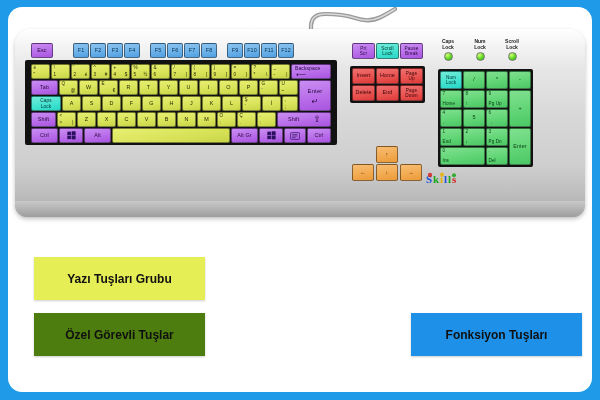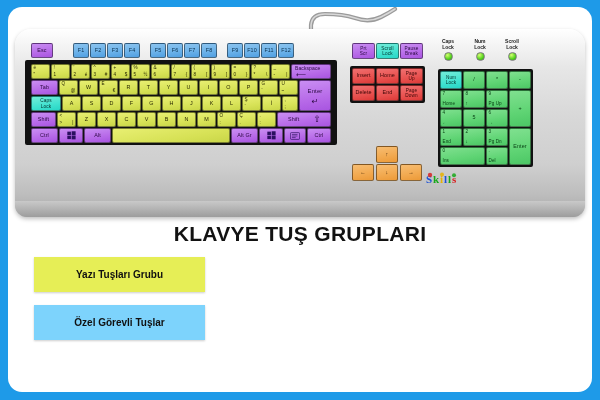--- a/index.html
+++ b/index.html
@@ -72,22 +72,22 @@
   #brand{position:absolute;left:410px;top:143px;width:42px;height:14px;}
   
   #title{
     position:absolute;left:0;right:0;top:215px;
     text-align:center;font-size:21px;font-weight:bold;color:#121212;
     letter-spacing:.3px;
   }
   #legend{position:absolute;left:26px;top:250px;width:548px;}
   .lrow{display:flex;justify-content:space-between;margin-bottom:13px;}
   .chip{
-    width:171px;height:35px;display:flex;align-items:center;justify-content:center;
-    font-size:10px;font-weight:bold;color:#101010;text-align:center;
+    width:171px;height:43px;display:flex;align-items:center;justify-content:center;
+    font-size:12px;font-weight:bold;color:#101010;text-align:center;
     box-shadow:0 1px 2px rgba(0,0,0,.2);
   }
   .lrow.solo{justify-content:center;}
 </style>
 </head>
 <body>
 
 <div id="stage">
   <div id="card">
 
@@ -527,29 +527,31 @@
             <span class="tl">0</span>
             <span class="bl">Ins</span>
           </div>
           <div class="key k-green" style="left: 46px; top: 76px; width: 22px; height: 18px;">
             <span class="tl">.</span>
             <span class="bl">Del</span>
           </div>
         </div>
     </div>
 
-    <div id="title">KLAVYE TUŞ GRUPLARI</div>
 
     <div id="legend">
         <div class="lrow">
           <div class="chip" style="background: rgb(230, 238, 86);">
             <span>Yazı Tuşları Grubu</span>
           </div>
         </div>
         <div class="lrow">
-          <div class="chip" style="background: #7dd3fc;">
+          <div class="chip" style="background: #4d7c0f;">
             <span>Özel Görevli Tuşlar</span>
+          </div>
+          <div class="chip" style="background: rgb(30, 144, 232);">
+            <span>Fonksiyon Tuşları</span>
           </div>
         </div>
       </div>
 
   </div>
 </div>
 
 </body></html>

